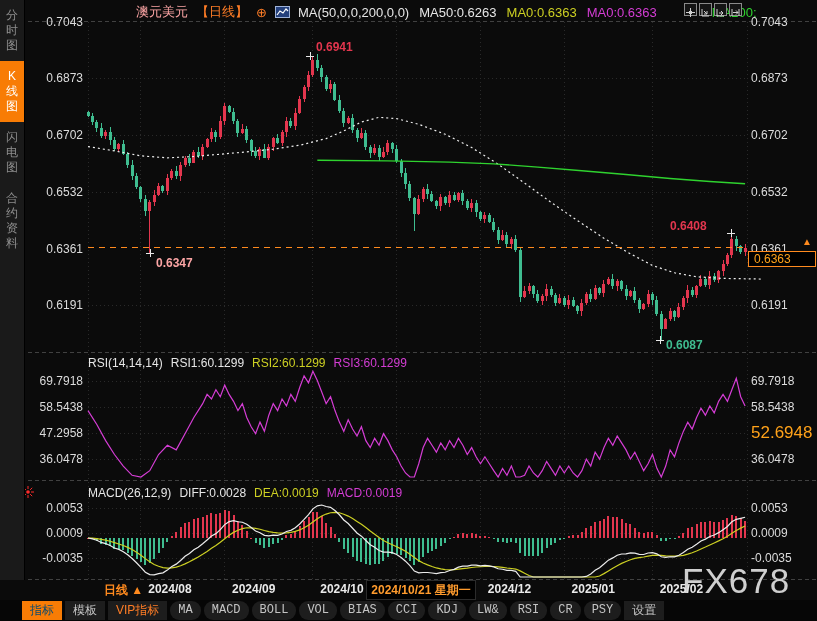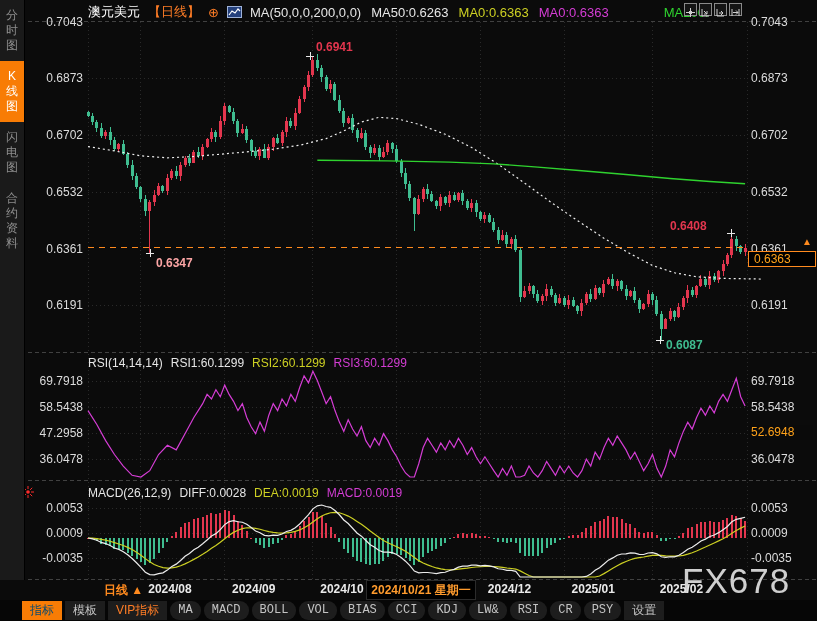--- a/index.html
+++ b/index.html
@@ -9,38 +9,38 @@
   #sidebar{position:absolute;left:0;top:0;width:25px;height:580px;background:#1a1a1a;z-index:6;border-right:1px solid #000;box-sizing:border-box;}
   .side-item{width:100%;padding:8px 0;text-align:center;font-size:12px;line-height:15px;white-space:pre-line;color:#8f8f8f;cursor:pointer;}
   .side-item.active{color:#fff;}
   
   #chart-svg{position:absolute;left:0;top:0;z-index:1;}
   
   .hdrline{position:absolute;z-index:3;font-size:13px;white-space:nowrap;display:flex;gap:8px;align-items:center;}
   #hdr{left:88px;top:3px;}
   #rsi-hdr{left:88px;top:356px;font-size:12px;}
   #macd-hdr{left:88px;top:486px;font-size:12px;}
-  .sym{color:#ffffff;}
+  .sym{color:#fca5a5;margin-left:48px;}
   .period{color:#ff7d26;}
   .addico{color:#ff7d26;font-size:13px;}
   
   #win-icons{position:absolute;left:684px;top:3px;display:flex;gap:2px;z-index:4;}
   .wicon{width:13px;height:13px;border:1px solid #8a8a8a;background:#141414;box-sizing:border-box;display:inline-block;cursor:pointer;}
   
   .axis-label{position:absolute;font-size:12px;height:14px;line-height:14px;color:#dcdcdc;z-index:2;}
   .left-col{left:25px;width:58px;text-align:right;}
   .right-col{left:751px;width:64px;text-align:left;}
   
   .anno{position:absolute;font-size:12px;font-weight:bold;z-index:3;white-space:nowrap;}
   
   #price-marker{position:absolute;left:748px;top:251px;width:61px;height:14px;border:1px solid #ff8a1e;background:#000;
                 color:#ffa21a;font-size:12px;line-height:14px;padding-left:5px;z-index:4;}
   #price-arrow{position:absolute;left:802px;top:236px;color:#ff8a1e;font-size:10px;z-index:4;}
   #rsi-marker{position:absolute;left:749px;top:425px;width:62px;height:15px;background:#0a0a0a;
-              color:#ffa21a;font-size:12px;line-height:15px;padding-left:2px;z-index:4;}
+              color:#ffa21a;font-size:17px;line-height:15px;padding-left:2px;z-index:4;}
   
   #date-row{position:absolute;left:0;top:580px;width:817px;height:20px;z-index:3;}
   #period-label{position:absolute;left:104px;top:2px;color:#ff8a1e;font-weight:bold;font-size:12px;cursor:pointer;}
   .date-tick{position:absolute;top:2px;width:70px;text-align:center;font-weight:bold;font-size:12px;color:#eaeaea;}
   #crosshair-date{position:absolute;left:366px;top:0px;width:108px;height:18px;background:#000;border:1px solid #2b2b2b;
                   color:#ff9b2d;font-weight:bold;font-size:12px;line-height:18px;text-align:center;}
   
   #toolbar{position:absolute;left:0;top:600px;width:817px;height:21px;background:#060606;display:flex;align-items:center;
            padding-left:22px;box-sizing:border-box;z-index:7;}
   .tb{height:19px;line-height:19px;padding:0 8px;margin-right:3px;background:#1d1d1d;color:#c4c4c4;font-size:12px;

